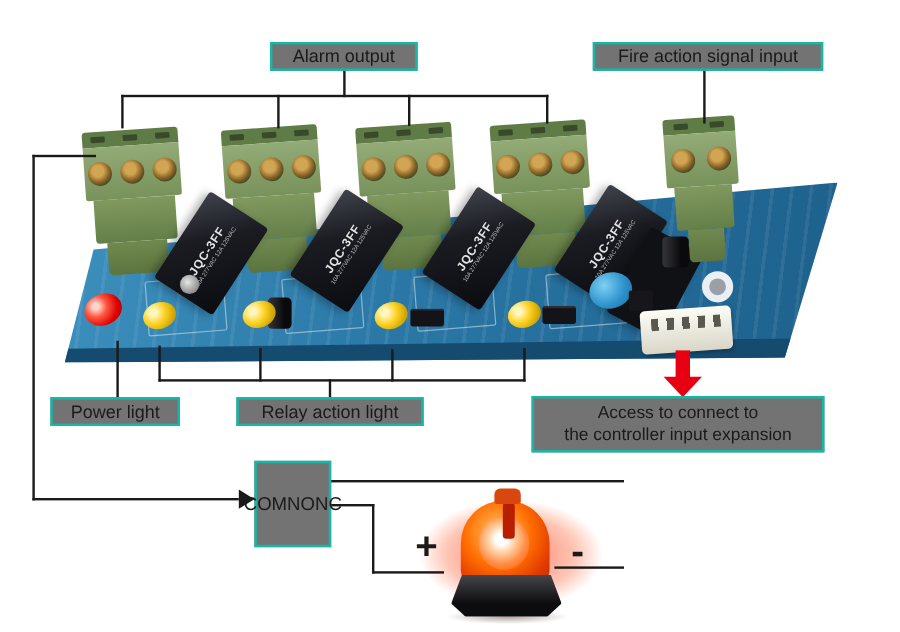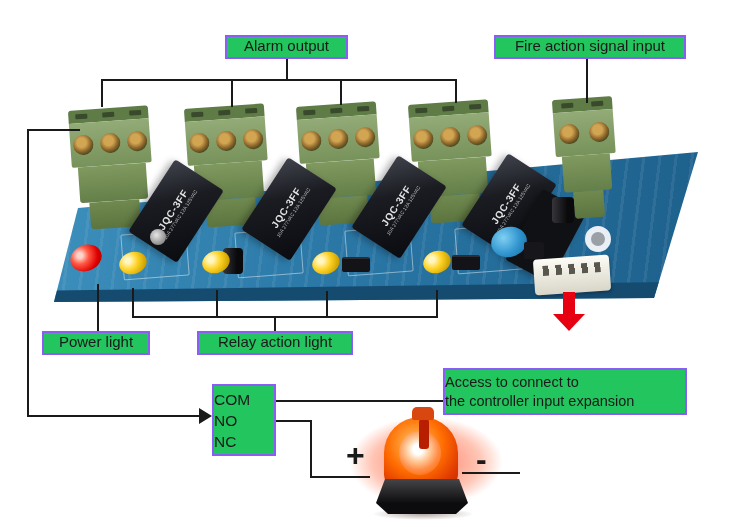--- a/index.html
+++ b/index.html
@@ -1,21 +1,21 @@
 <!DOCTYPE html>
 <html><head>
 <meta charset="utf-8">
 <style>
   html,body{margin:0;padding:0;background:#fff;}
   .canvas{position:relative;width:750px;height:527px;background:#ffffff;overflow:hidden;
           font-family:"Liberation Sans",sans-serif;color:#1a1a1a;}
   
   .ln{position:absolute;background:#1a1a1a;z-index:20;}
-  .callout{position:absolute;background:#22c55e;border:2px solid #8b5cf6;z-index:21;
-           display:flex;align-items:flex-start;justify-content:center;font-size:15px;box-sizing:border-box;}
+  .callout{position:absolute;background:#737373;border:2px solid #14b8a6;z-index:21;
+           display:flex;align-items:center;justify-content:center;font-size:15px;box-sizing:border-box;}
   .callout.two{flex-direction:column;font-size:14.5px;line-height:19px;}
   
   .pcb{position:absolute;left:48px;top:140px;width:660px;height:168px;z-index:1;
        clip-path:polygon(30px 68px,650px 12px,606px 158px,6px 162px);
        background:
          repeating-linear-gradient(97deg,rgba(255,255,255,.07) 0 3px,rgba(255,255,255,0) 3px 16px),
          linear-gradient(100deg,#3d90bd 0%,#2a77a6 45%,#1d5f8b 100%);}
   .pcb-edge{position:absolute;left:0;top:146px;width:660px;height:22px;background:#164b70;transform:rotate(-.8deg);}
   .silk{position:absolute;border:1px solid rgba(255,255,255,.45);border-radius:2px;
         width:64px;height:44px;transform:rotate(-4.5deg);z-index:2;}
@@ -248,26 +248,26 @@
   </div>
   <div class="callout" style="left:494px;top:35px;width:192px;height:24px;">
     <span>Fire action signal input</span>
   </div>
   <div class="callout" style="left:197px;top:331px;width:156px;height:24px;">
     <span>Relay action light</span>
   </div>
   <div class="callout" style="left:42px;top:331px;width:108px;height:24px;">
     <span>Power light</span>
   </div>
-  <div class="callout two" style="left:443px;top:330px;width:244px;height:47px;margin-top:38px;">
+  <div class="callout two" style="left:443px;top:330px;width:244px;height:47px;">
     <span>Access to connect to</span>
     <span>the controller input expansion</span>
   </div>
 
-  <div class="callout" style="left:212px;top:384px;width:64px;height:72px;flex-direction:column;justify-content:center;line-height:21px;font-size:15.5px;">
+  <div class="callout" style="left:212px;top:384px;width:64px;height:72px;justify-content:center;line-height:21px;font-size:15.5px;">
     <span>COM</span>
     <span>NO</span>
     <span>NC</span>
   </div>
 
   <div class="glow"></div>
   <div class="base-shadow"></div>
   <div class="dome"></div>
   <div class="bulb"></div>
   <div class="post"></div>

